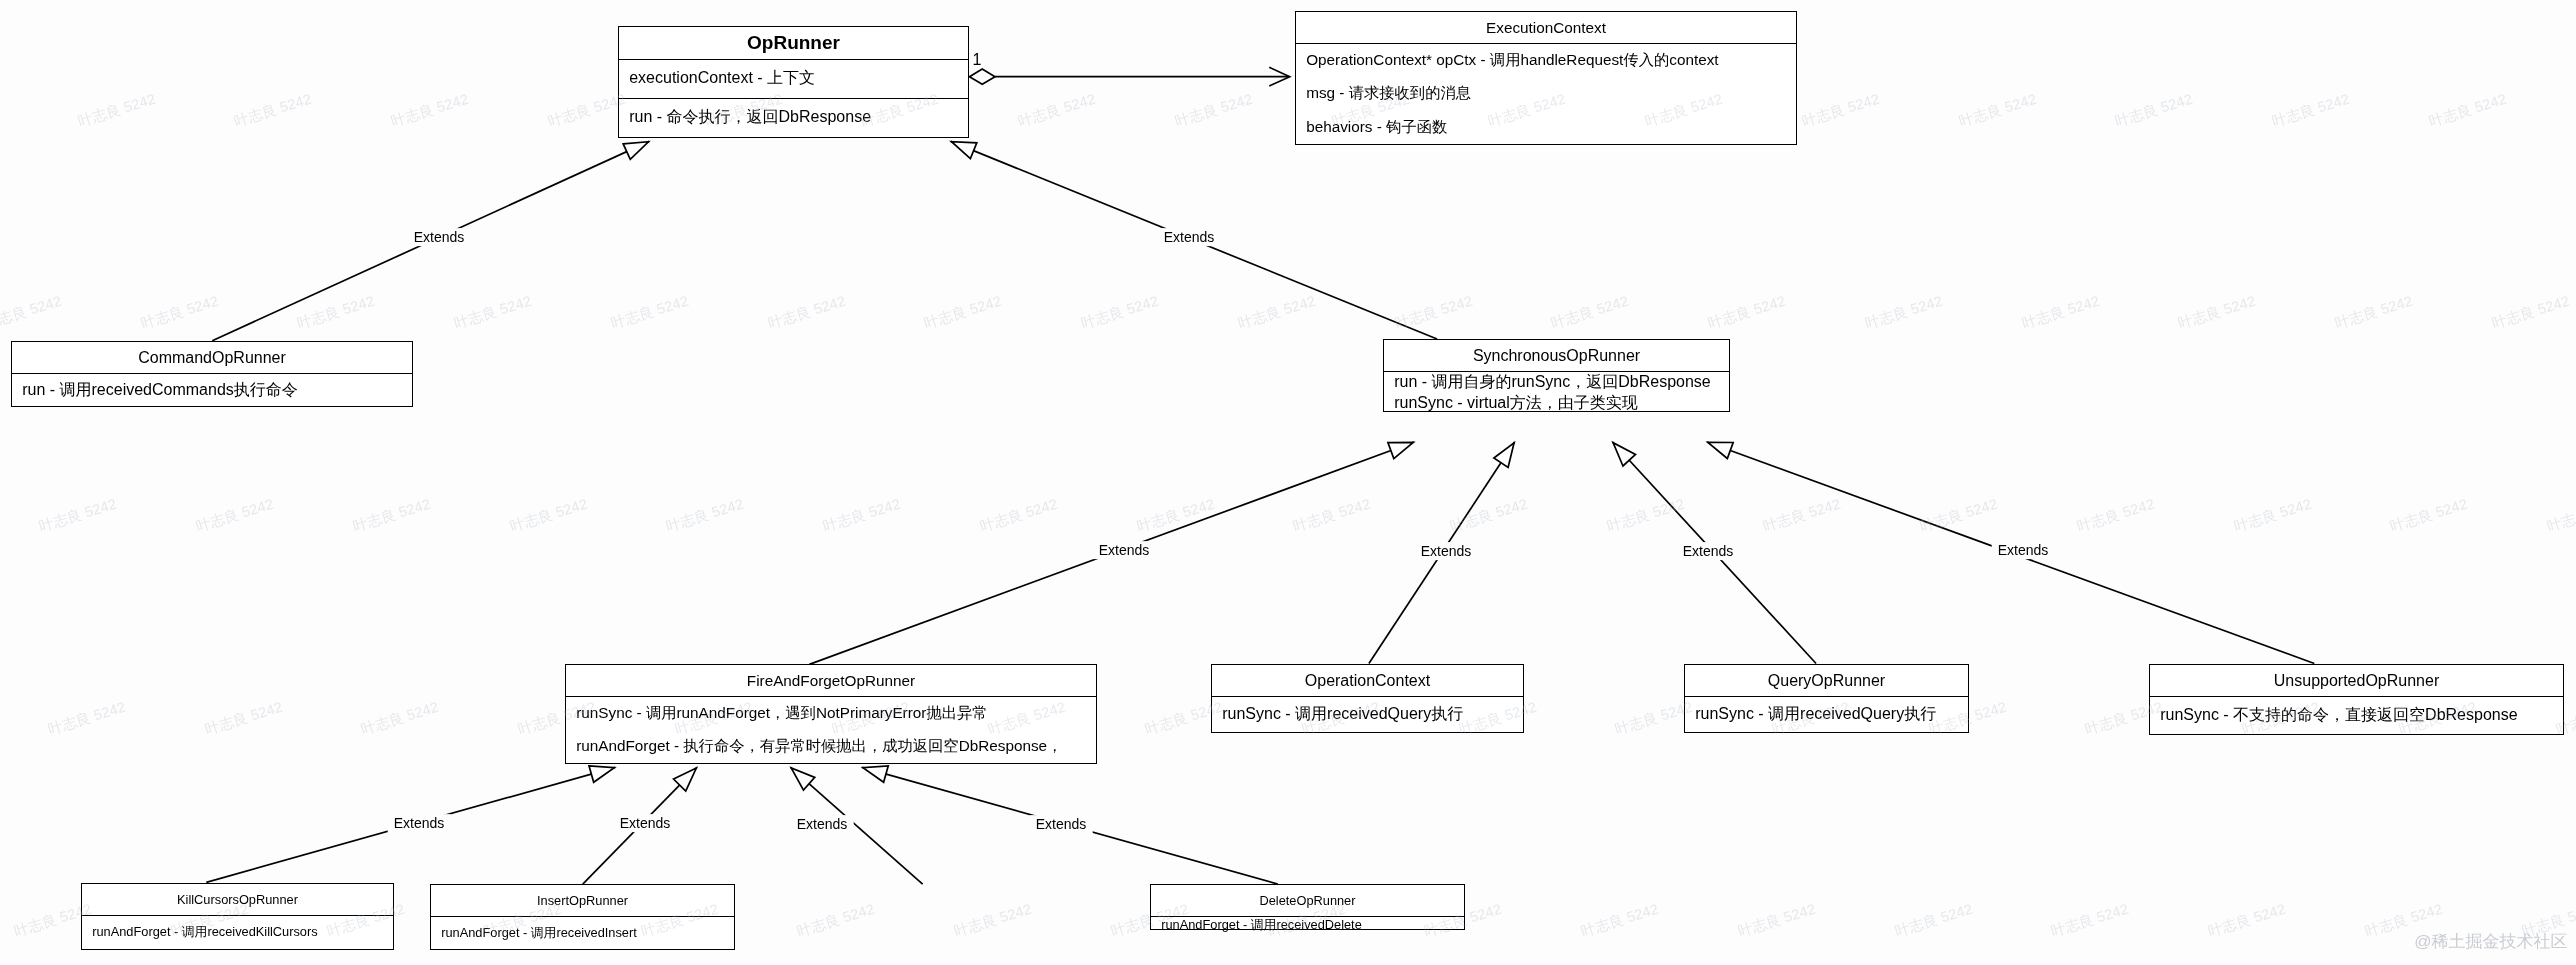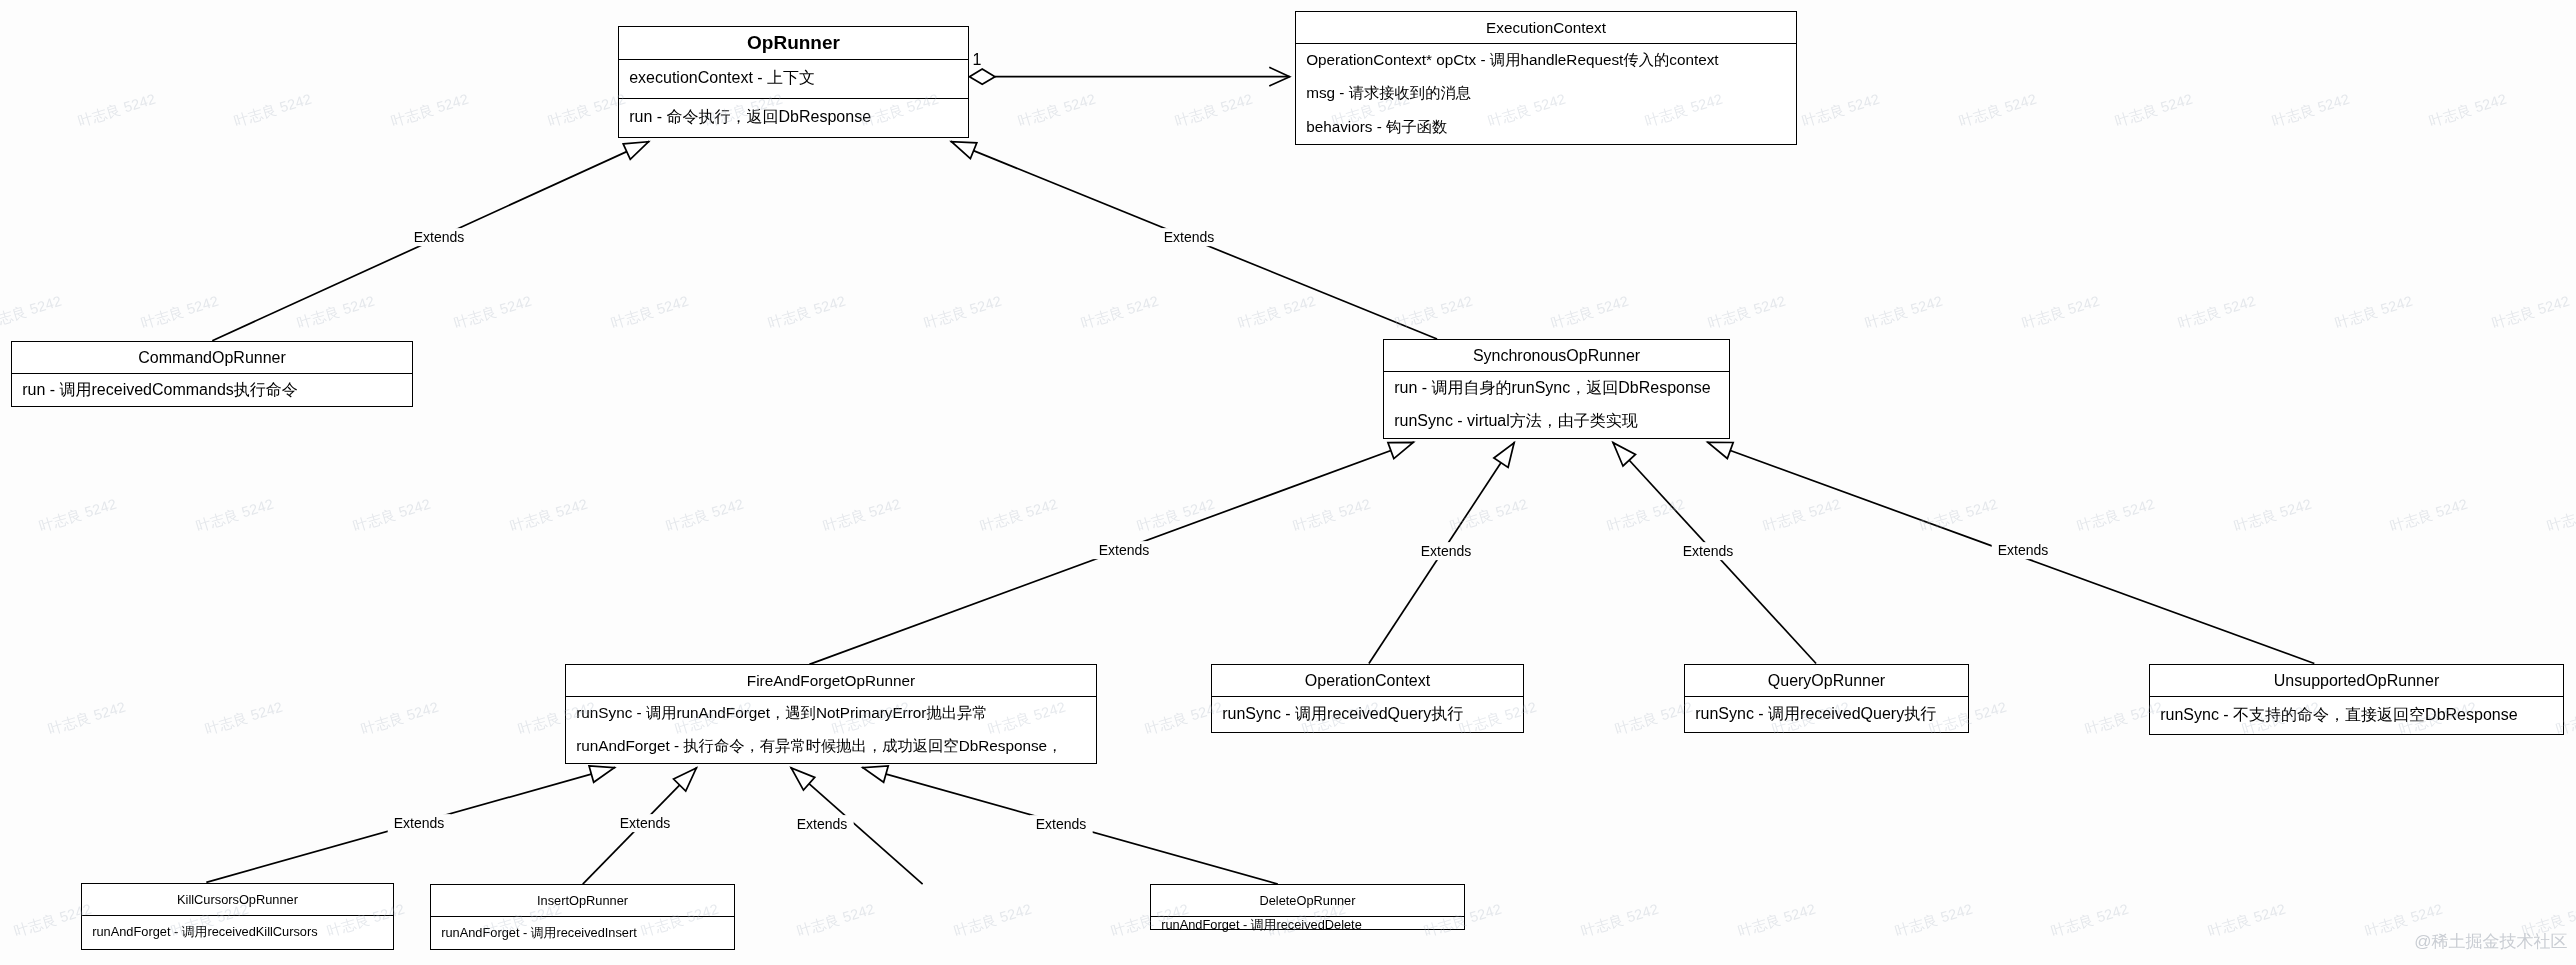--- a/index.html
+++ b/index.html
@@ -76,21 +76,21 @@
     </div>
   </div>
 
   <div class="node" style="left:11px;top:341px;width:402px;height:66px">
     <div class="node-title">CommandOpRunner</div>
     <div class="node-body">
       <div class="node-row">run - 调用receivedCommands执行命令</div>
     </div>
   </div>
 
-  <div class="node" style="left:1383px;top:339px;width:347px;height:100px">
+  <div class="node" style="left:1383px;top:339px;width:347px;height:73px">
     <div class="node-title">SynchronousOpRunner</div>
     <div class="node-body">
       <div class="node-row">run - 调用自身的runSync，返回DbResponse</div>
       <div class="node-row">runSync - virtual方法，由子类实现</div>
     </div>
   </div>
 
   <div class="node f18" style="left:565px;top:664px;width:532px;height:100px">
     <div class="node-title">FireAndForgetOpRunner</div>
     <div class="node-body">

